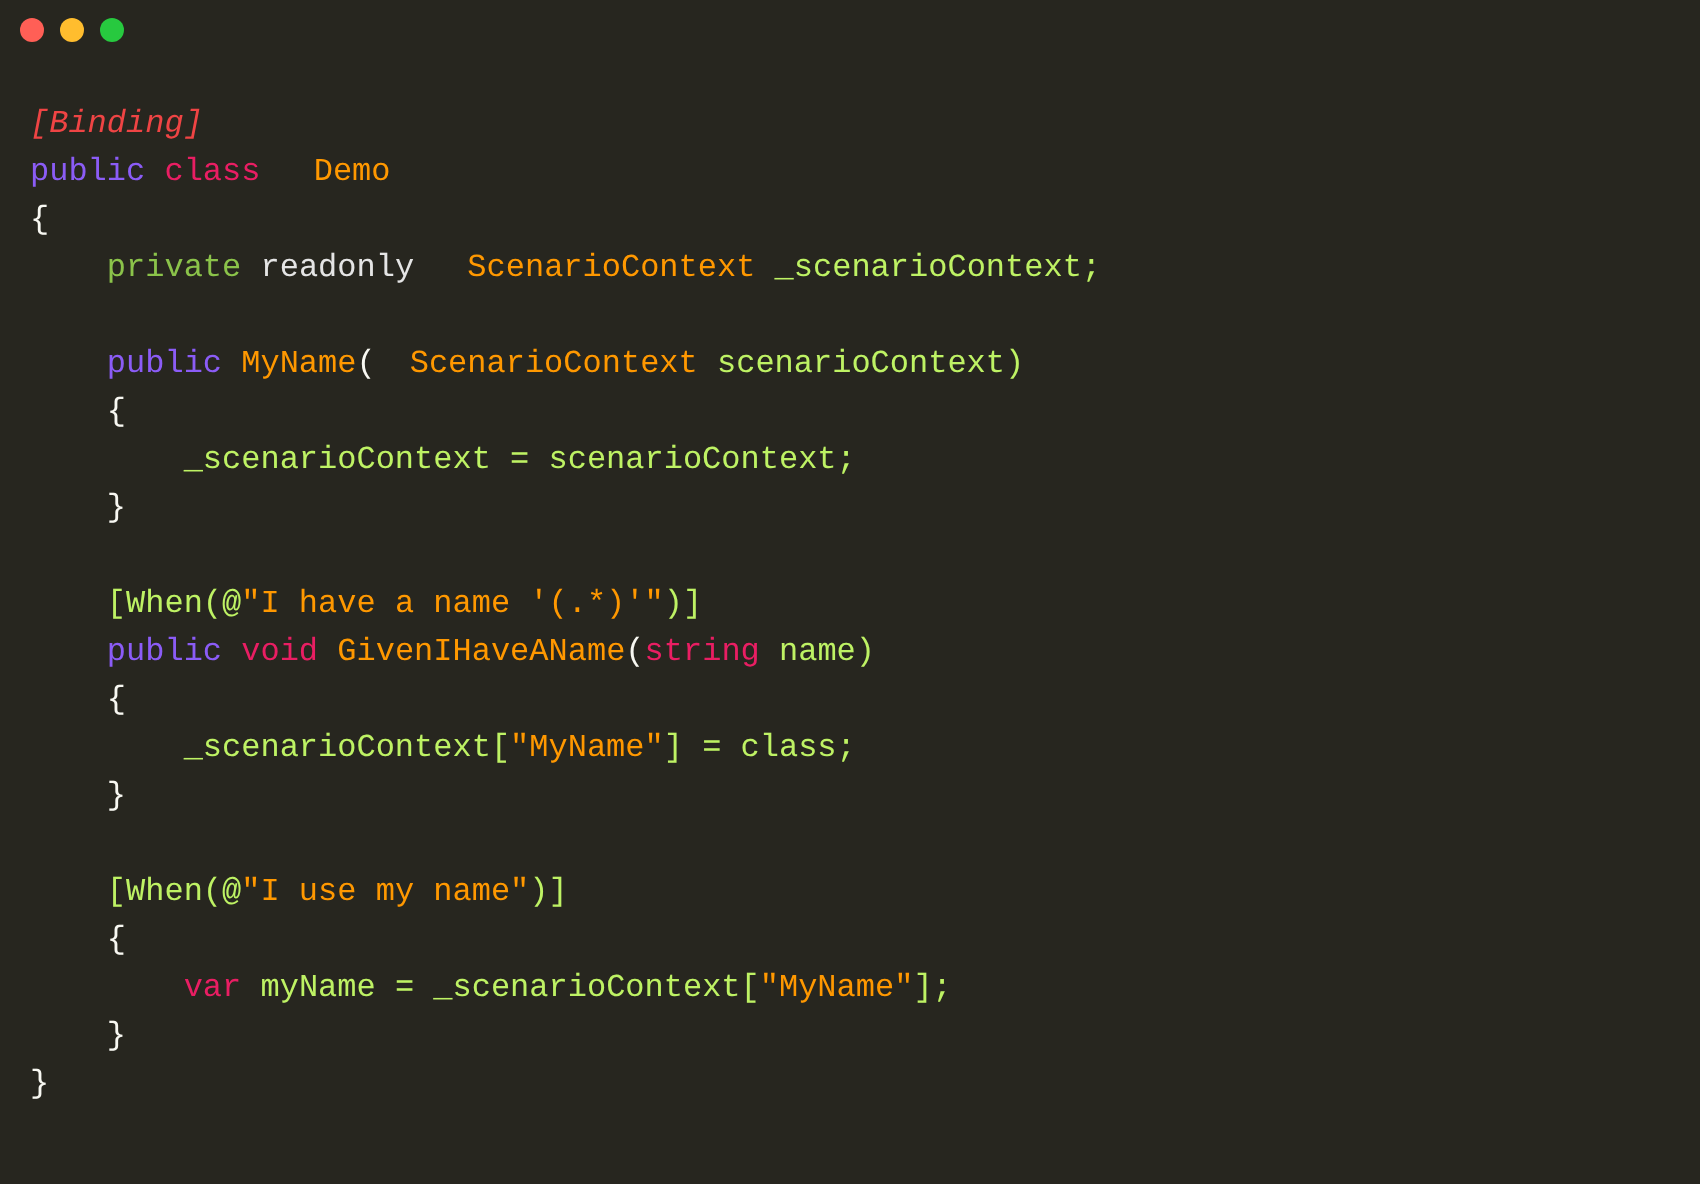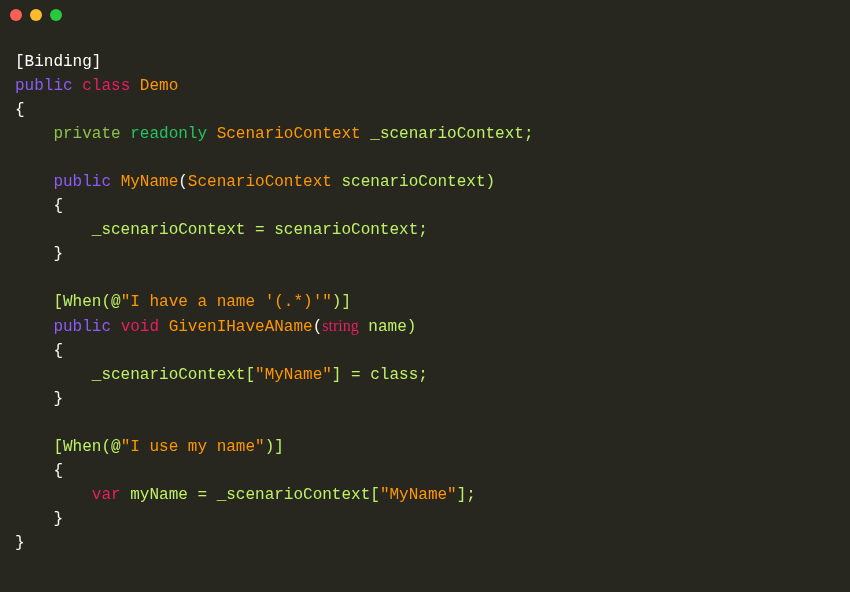--- a/index.html
+++ b/index.html
@@ -34,30 +34,30 @@
       padding: 20px 15px;
       color: #f8f8f2;
       line-height: 1.5;
     }
     .line {
       white-space: pre;
     }
     .kw-public { color: #8b5cf6; }
     .kw-class { color: #e91e63; }
     .kw-private { color: #8bc34a; }
-    .kw-readonly { color: #22c55e; }
+    .kw-readonly { color: #e5e5e5; }
     .kw-void { color: #e91e63; }
     .kw-var { color: #e91e63; }
-    .kw-string { color: #e91e63; font-family: Liberation Serif, serif; }
-    .type-name { color: #ff9800; }
+    .kw-string { color: #e91e63; }
+    .type-name { color: #ff9800; margin-left: 17px; }
     .method-name { color: #ff9800; }
     .string-lit { color: #ff9800; }
     .punct { color: #f8f8f2; }
     .ident { color: #bef264; }
-    .attr { color: #ffffff; }
+    .attr { color: #ef4444; font-style: italic; }
   </style>
 </head>
 <body>
 
 <div class="titlebar">
   <div class="traffic-light red"></div>
   <div class="traffic-light yellow"></div>
   <div class="traffic-light green"></div>
 </div>
 

